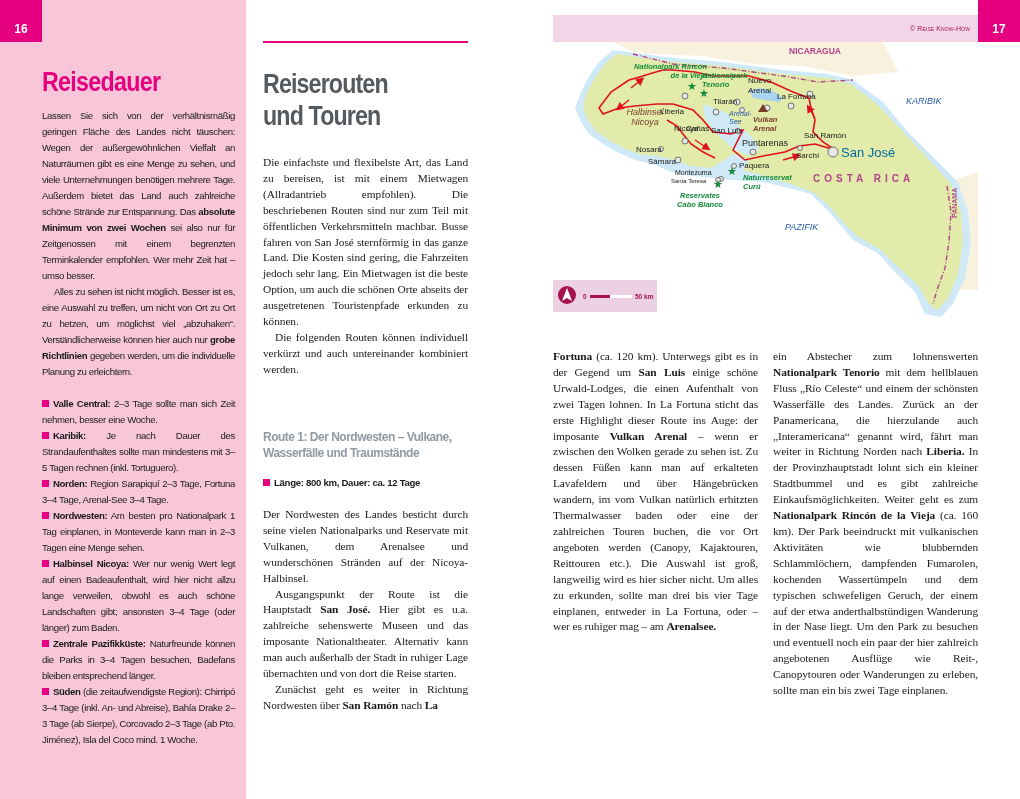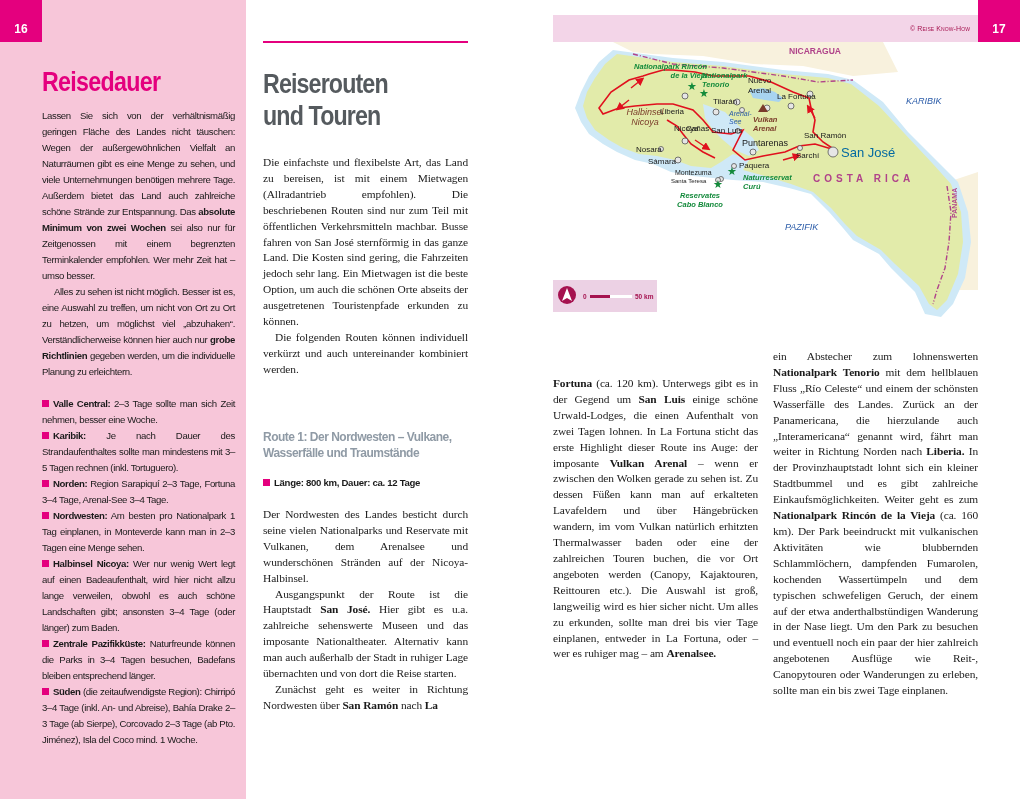--- a/index.html
+++ b/index.html
@@ -55,21 +55,21 @@
   .ml-blue { font-size: 9px; color: #2a5ba8; font-style: italic; }
   .ml-blue-s { font-size: 7px; color: #2a5ba8; font-style: italic; line-height: 8px; }
   .ml-country { font-size: 10px; color: #b0438a; font-weight: bold; letter-spacing: 4px; }
   .ml-nicaragua { font-size: 8.5px; color: #b0438a; font-weight: bold; }
   .ml-panama { font-size: 7px; color: #b0438a; font-weight: bold; transform: rotate(-90deg); transform-origin: left top; }
   .scalebox { position: absolute; left: 0; top: 238px; width: 104px; height: 32px; background: #ecd1e4; }
   .scale-0 { position: absolute; left: 30px; top: 13px; font-family: "Liberation Sans", sans-serif; font-size: 6.5px; font-weight: bold; color: #a5124f; }
   .scale-50 { position: absolute; left: 82px; top: 13px; font-family: "Liberation Sans", sans-serif; font-size: 6.5px; font-weight: bold; color: #a5124f; }
 
   
-  .right-col1 { position: absolute; left: 553px; top: 349px; width: 205px; margin-top: 27px; }
+  .right-col1 { position: absolute; left: 553px; top: 349px; width: 205px; }
   .right-col2 { position: absolute; left: 773px; top: 349px; width: 205px; }
 </style>
 </head>
 <body>
 
 <div class="sidebar">
   <div class="page-num-left">
       <span>16</span>
     </div>
   <div class="sidebar-title">Reisedauer</div>

